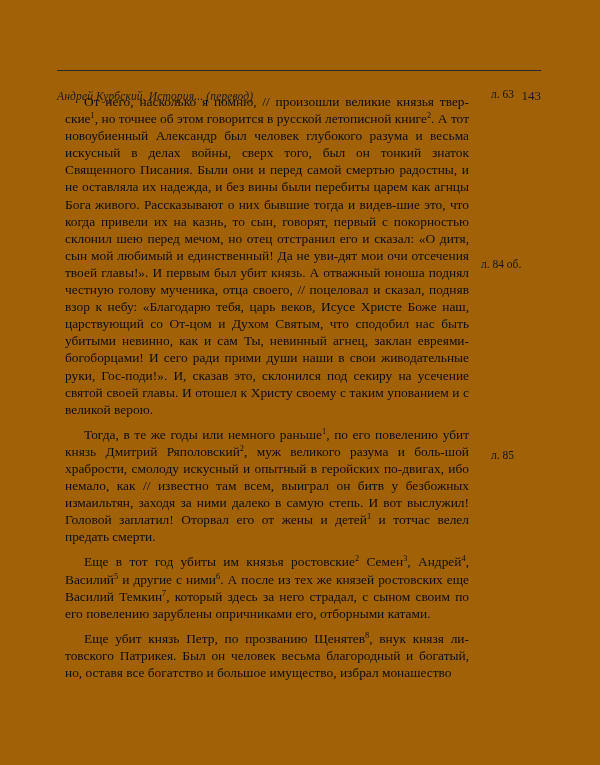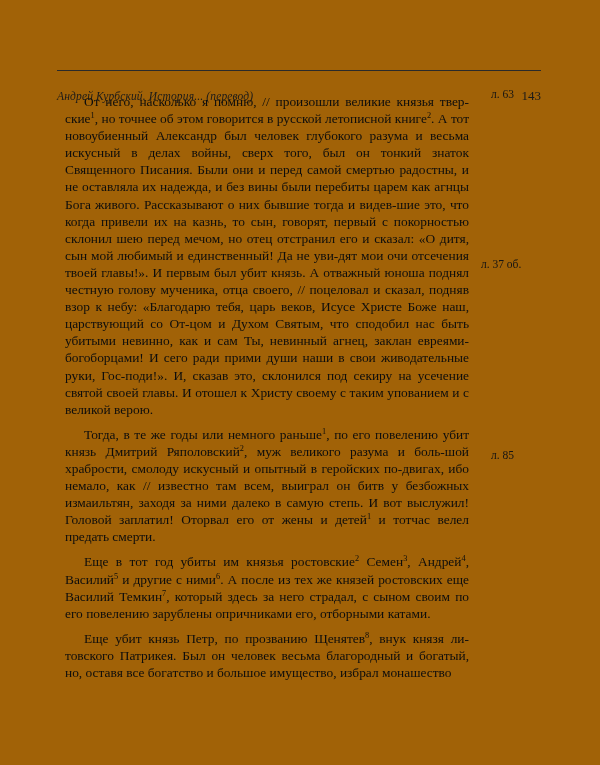--- a/index.html
+++ b/index.html
@@ -108,16 +108,16 @@
   <div id="head-rule"></div>
 
   <div id="textcol">
     <p class="para" id="p1">От него, насколько я помню, // произошли великие князья твер-ские<sup>1</sup>, но точнее об этом говорится в русской летописной книге<sup>2</sup>. А тот новоубиенный Александр был человек глубокого разума и весьма искусный в делах войны, сверх того, был он тонкий знаток Священного Писания. Были они и перед самой смертью радостны, и не оставляла их надежда, и без вины были перебиты царем как агнцы Бога живого. Рассказывают о них бывшие тогда и видев-шие это, что когда привели их на казнь, то сын, говорят, первый с покорностью склонил шею перед мечом, но отец отстранил его и сказал: «О дитя, сын мой любимый и единственный! Да не уви-дят мои очи отсечения твоей главы!». И первым был убит князь. А отважный юноша поднял честную голову мученика, отца своего, // поцеловал и сказал, подняв взор к небу: «Благодарю тебя, царь веков, Исусе Христе Боже наш, царствующий со От-цом и Духом Святым, что сподобил нас быть убитыми невинно, как и сам Ты, невинный агнец, заклан евреями-богоборцами! И сего ради прими души наши в свои живодательные руки, Гос-поди!». И, сказав это, склонился под секиру на усечение святой своей главы. И отошел к Христу своему с таким упованием и с великой верою.</p>
     <p class="para" id="p2">Тогда, в те же годы или немного раньше<sup>1</sup>, по его повелению убит князь Дмитрий Ряполовский<sup>2</sup>, муж великого разума и боль-шой храбрости, смолоду искусный и опытный в геройских по-двигах, ибо немало, как // известно там всем, выиграл он битв у безбожных измаильтян, заходя за ними далеко в самую степь. И вот выслужил! Головой заплатил! Оторвал его от жены и детей<sup>1</sup> и тотчас велел предать смерти.</p>
     <p class="para" id="p3">Еще в тот год убиты им князья ростовские<sup>2</sup> Семен<sup>3</sup>, Андрей<sup>4</sup>, Василий<sup>5</sup> и другие с ними<sup>6</sup>. А после из тех же князей ростовских еще Василий Темкин<sup>7</sup>, который здесь за него страдал, с сыном своим по его повелению зарублены опричниками его, отборными катами.</p>
     <p class="para" id="p4">Еще убит князь Петр, по прозванию Щенятев<sup>8</sup>, внук князя ли-товского Патрикея. Был он человек весьма благородный и богатый, но, оставя все богатство и большое имущество, избрал монашество</p>
   </div>
 
   <span class="folio" id="folio-1">л. 63</span>
-  <span class="folio" id="folio-2">л. 37 об.</span>
+  <span class="folio" id="folio-2">л. 84 об.</span>
   <span class="folio" id="folio-3">л. 85</span>
 
 </div>
 
 </body></html>

